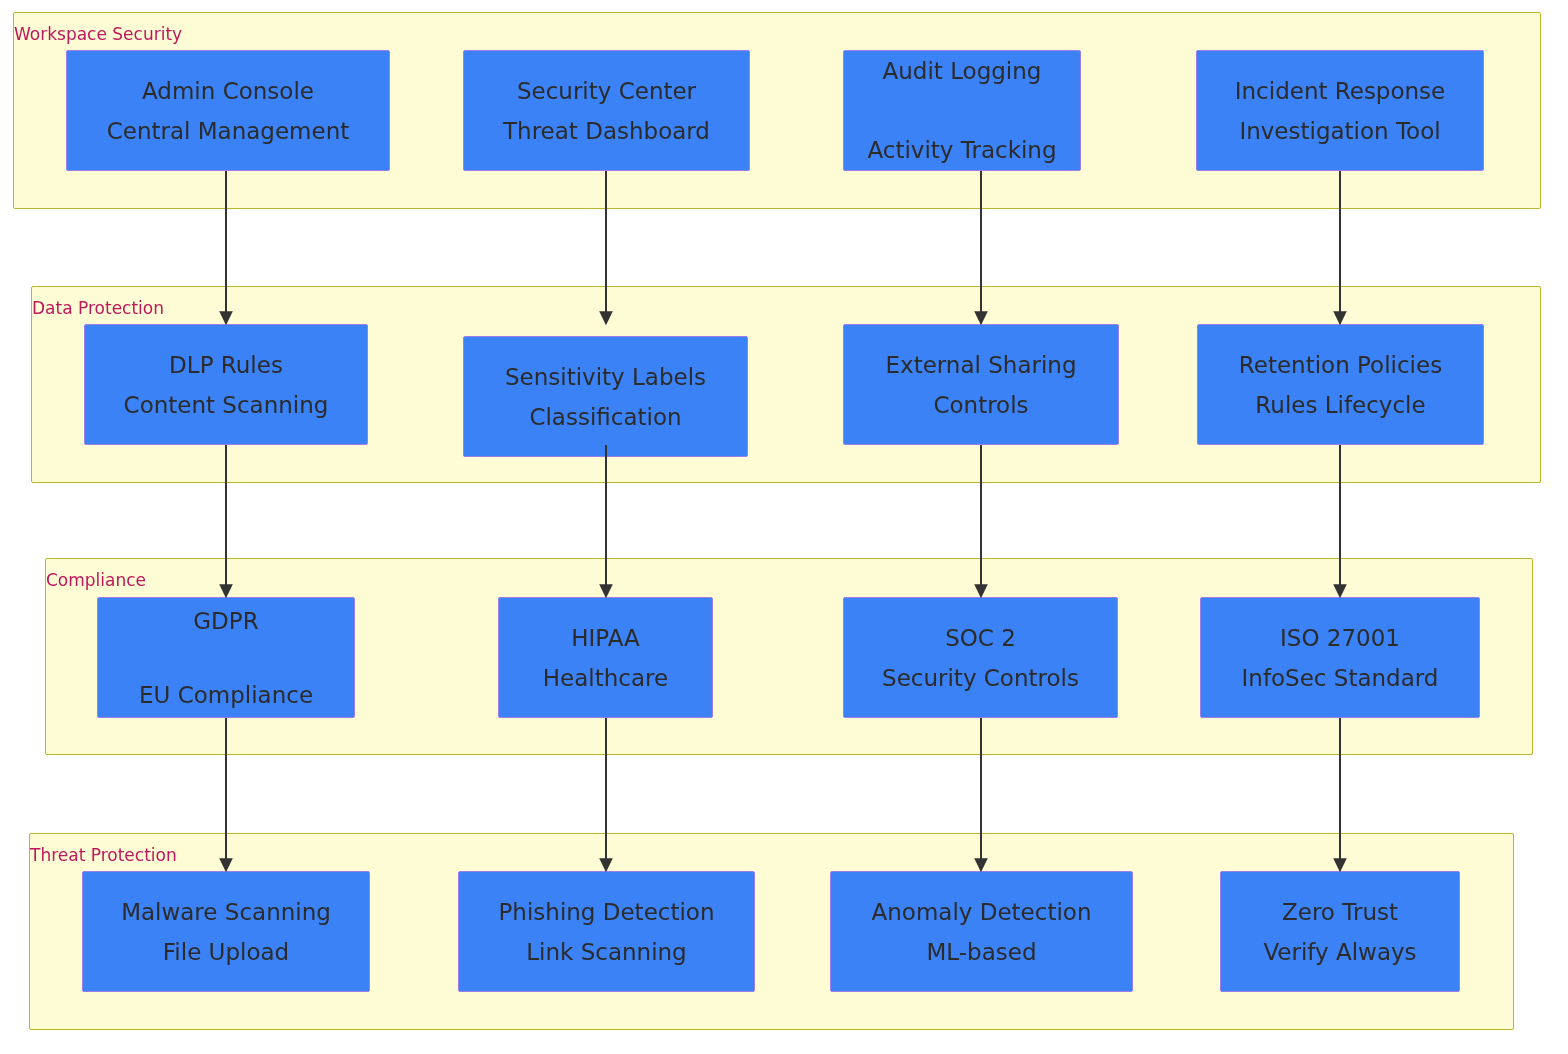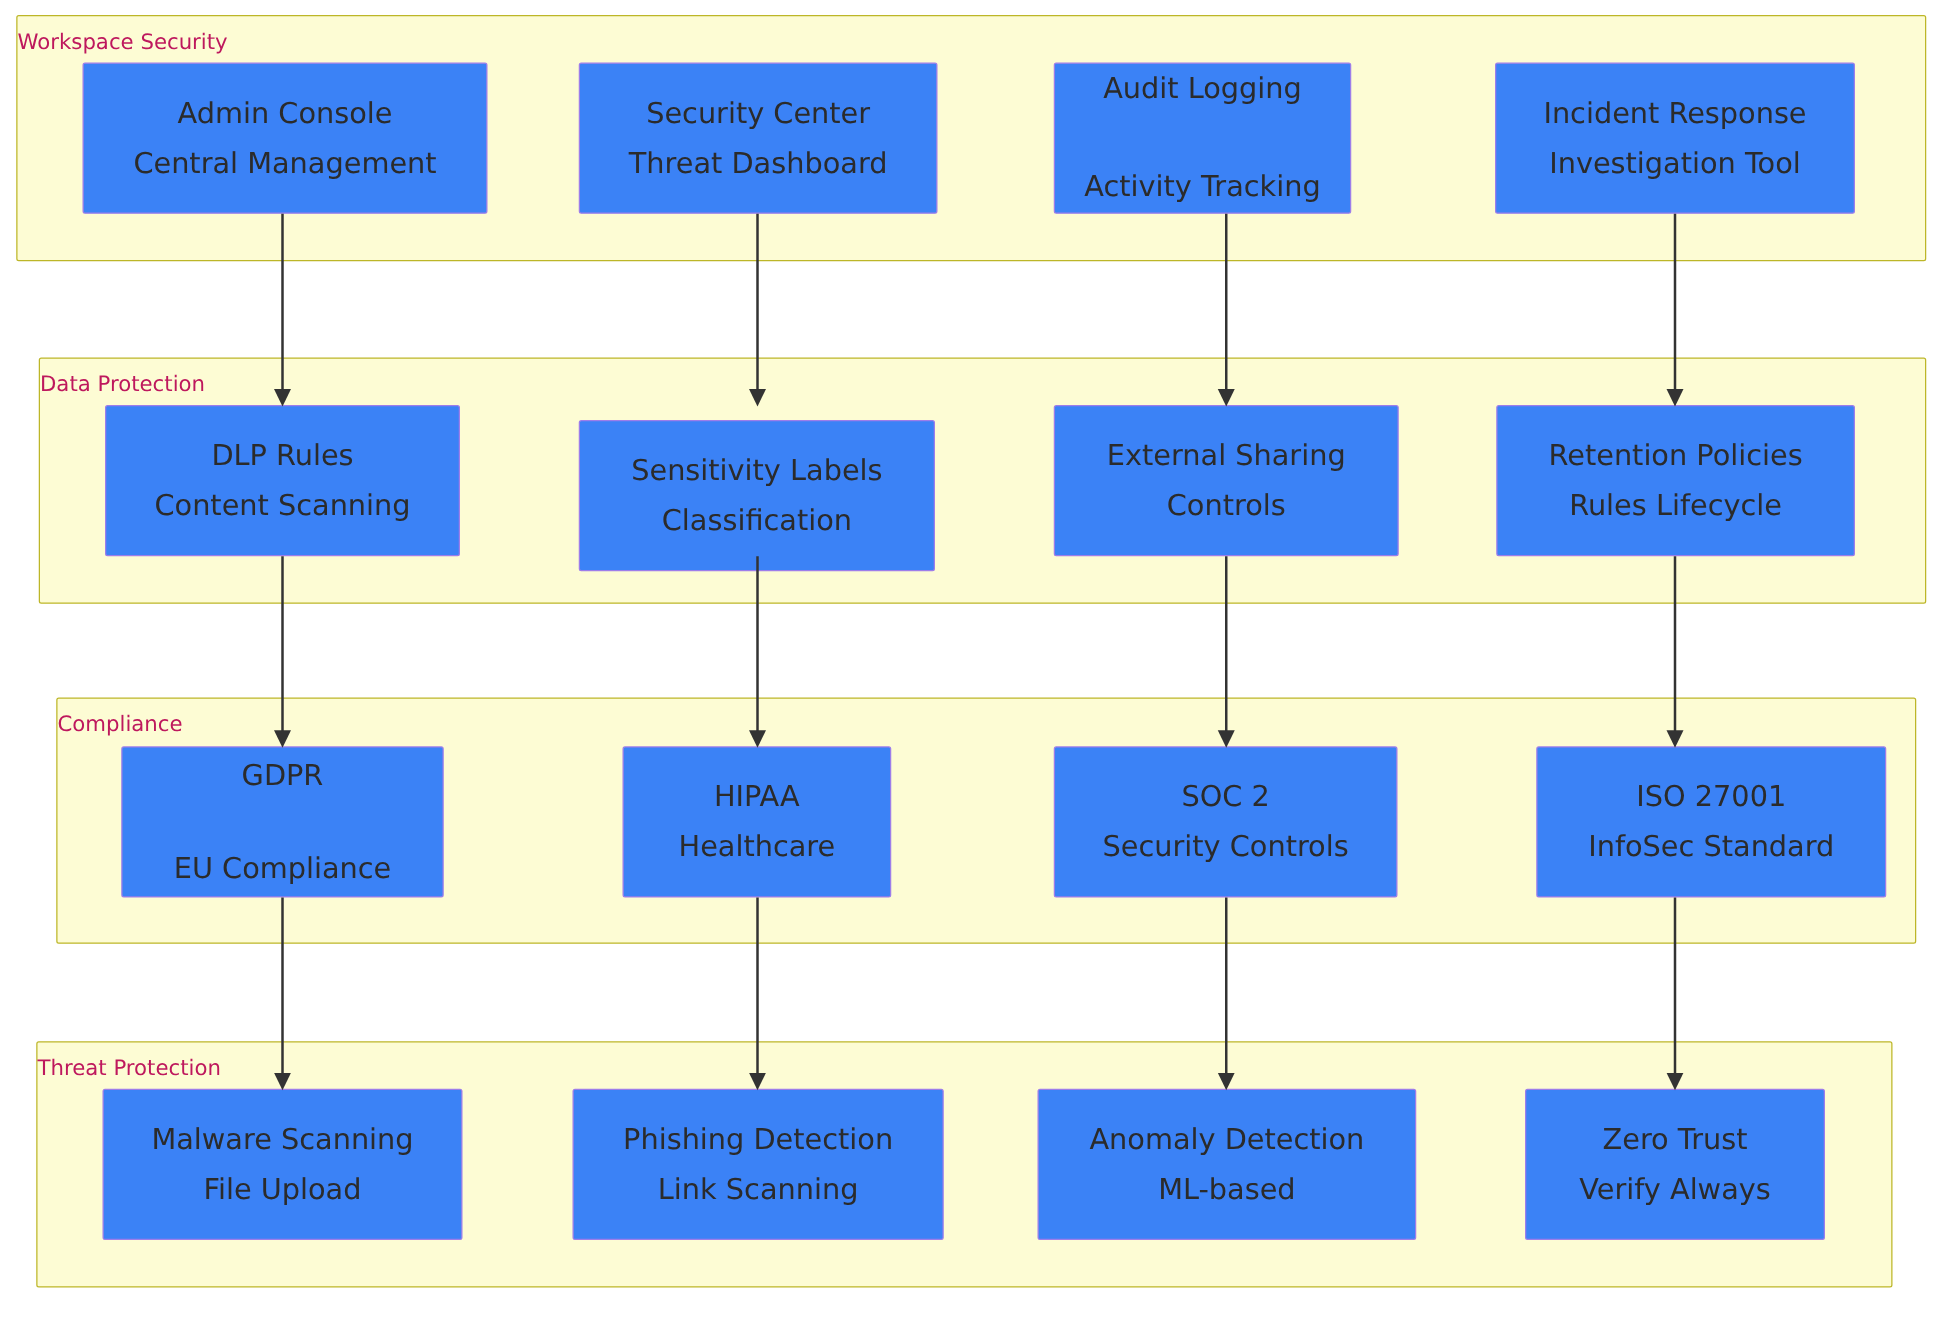--- a/index.html
+++ b/index.html
@@ -138,21 +138,21 @@
         <div class="node-line">EU Compliance</div>
       </div>
       <div class="node" style="left: 498px; top: 597px; width: 215px; height: 121px;">
         <div class="node-line">HIPAA</div>
         <div class="node-line">Healthcare</div>
       </div>
       <div class="node" style="left: 843px; top: 597px; width: 275px; height: 121px;">
         <div class="node-line">SOC 2</div>
         <div class="node-line">Security Controls</div>
       </div>
-      <div class="node" style="left: 1200px; top: 597px; width: 280px; height: 121px; margin-left: 29px;">
+      <div class="node" style="left: 1200px; top: 597px; width: 280px; height: 121px;">
         <div class="node-line">ISO 27001</div>
         <div class="node-line">InfoSec Standard</div>
       </div>
       <div class="cluster" style="left: 29px; top: 833px; width: 1485px; height: 197px;">
         <div class="cluster-title">Threat Protection</div>
       </div>
       <div class="node" style="left: 82px; top: 871px; width: 288px; height: 121px;">
         <div class="node-line">Malware Scanning</div>
         <div class="node-line">File Upload</div>
       </div>

